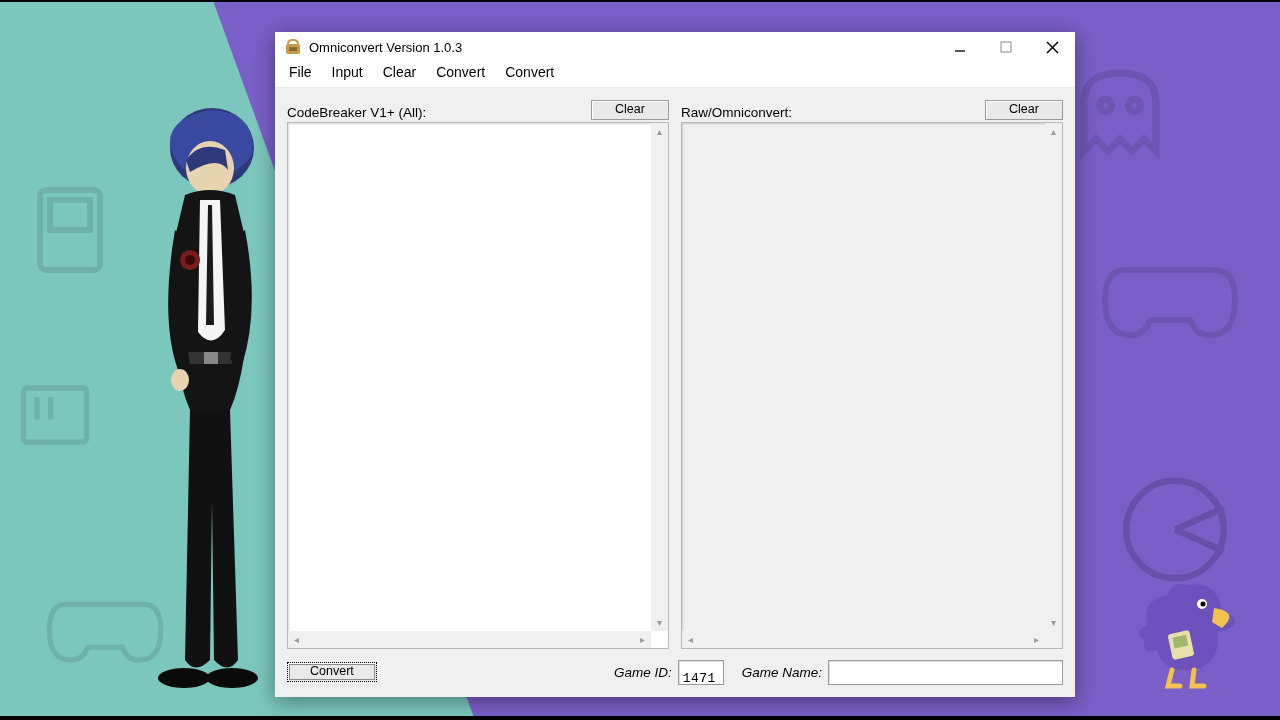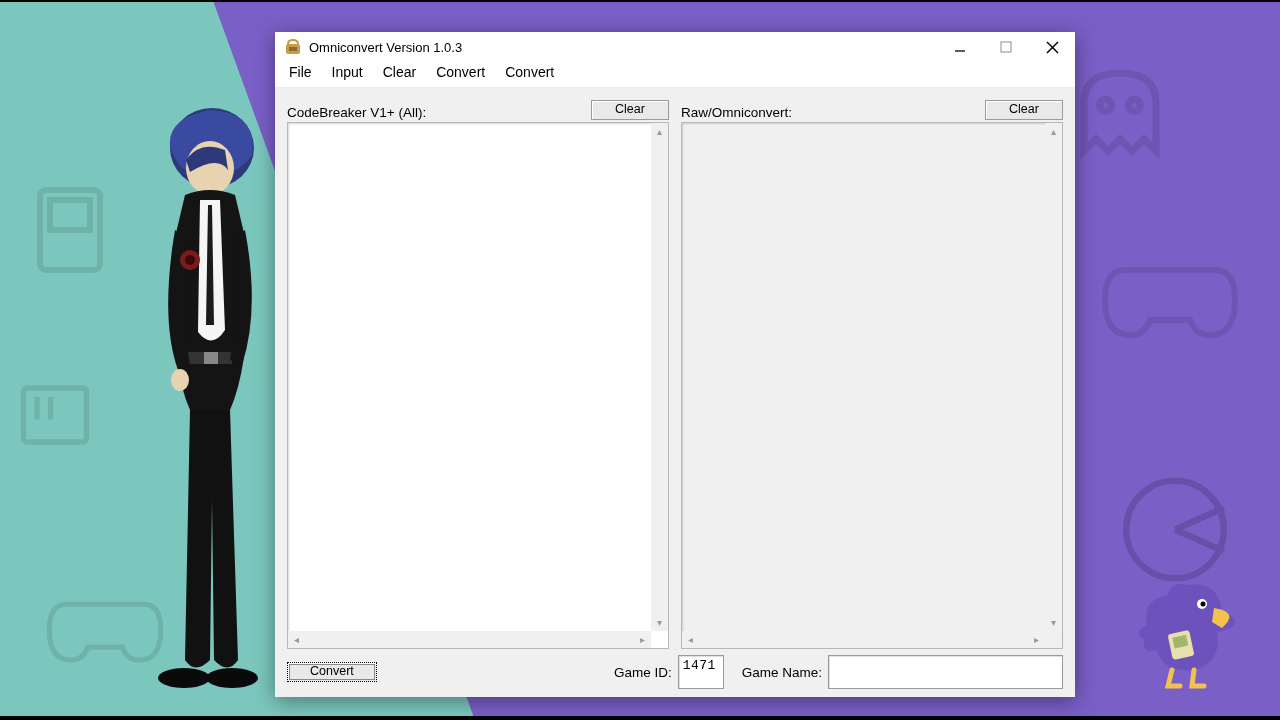--- a/index.html
+++ b/index.html
@@ -154,28 +154,28 @@
     display: flex; align-items: center; justify-content: center;
     color: #9a9a9a; font-size: 10px;
   }
   .bottom-row {
     display: flex;
     align-items: center;
     gap: 6px;
     height: 26px;
   }
   .bottom-row .spacer { flex: 1; }
-  .bottom-row .lbl { font-size: 13.5px; }
+  .bottom-row .lbl { font-size: 13.5px; font-style: italic; }
   .inp {
-    height: 34px;
+    height: 25px;
     background: #fff;
     border: 1px solid #9a9a9a;
     box-shadow: inset 1px 1px 0 #e0e0e0;
     font-size: 13px;
-    padding: 0 4px;
+    padding: 8px 4px;
     font-family: inherit;
     line-height: 19px;
   }
   .inp.gameid { width: 46px; font-family: "Courier New", monospace; letter-spacing: 0.5px;}
   .inp.gamename { flex: 1; }
   .letterbox { position:absolute; left:0; right:0; background:#000; z-index:10; }
   .letterbox.top { top:0; height:2px; }
   .letterbox.bottom { bottom:0; height:4px; }
 </style>
 </head>

